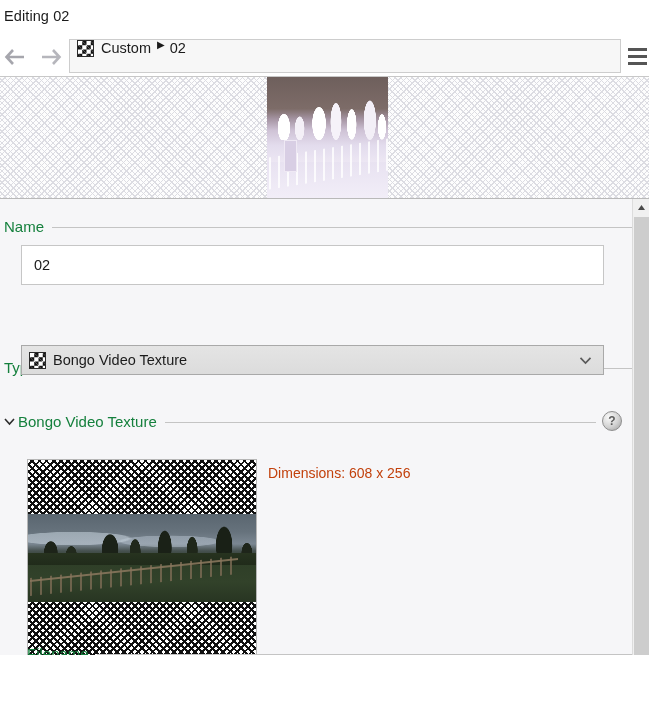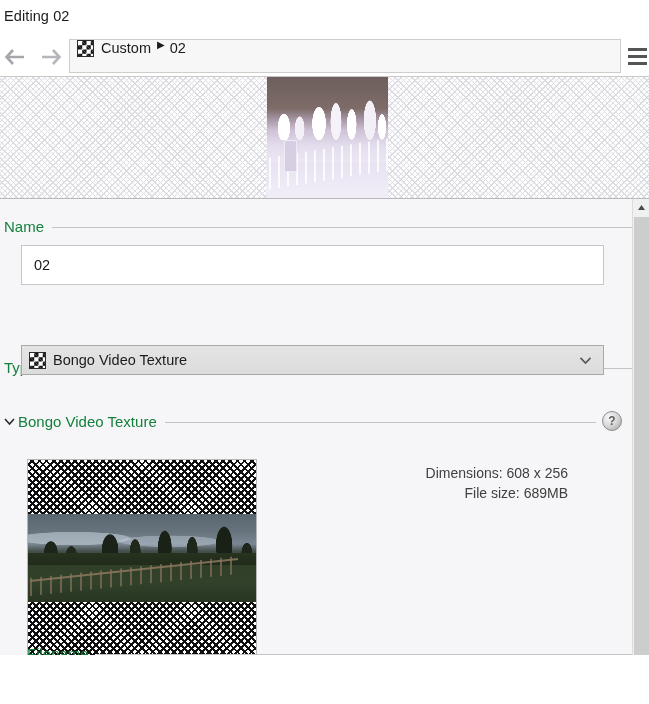--- a/index.html
+++ b/index.html
@@ -313,24 +313,23 @@
     transform: skewY(-6deg);
   }
 
   #thumb-meta {
     position: absolute;
     left: 268px; top: 264px;
     width: 300px;
   }
   #thumb-meta div {
     font-size: 14px;
-    color: #404040;
+    color: #c2410c;
     line-height: 20px;
     white-space: nowrap;
-    text-align: right;
   }
 
   
   #filename-head { top: 444px; padding-left: 27px; }
   #filename-row {
     position: absolute;
     left: 27px; top: 495px;
     width: 605px; height: 22px;
     display: flex;
     align-items: stretch;
@@ -472,21 +471,20 @@
           <div class="hedge"></div>
           <div class="field"></div>
           <div class="railing"></div>
           <div class="railtop"></div>
         </div>
       </div>
     </div>
 
     <div id="thumb-meta">
       <div>Dimensions: 608 x 256</div>
-      <div>File size: 689MB</div>
     </div>
 
     <div class="section-head" id="filename-head">
       <span class="label">Filename</span>
       <span class="rule"></span>
     </div>
     <div id="filename-row">
       <input id="filename-input" type="text" value="" style="">
       <div id="filename-browse">...</div>
     </div>

